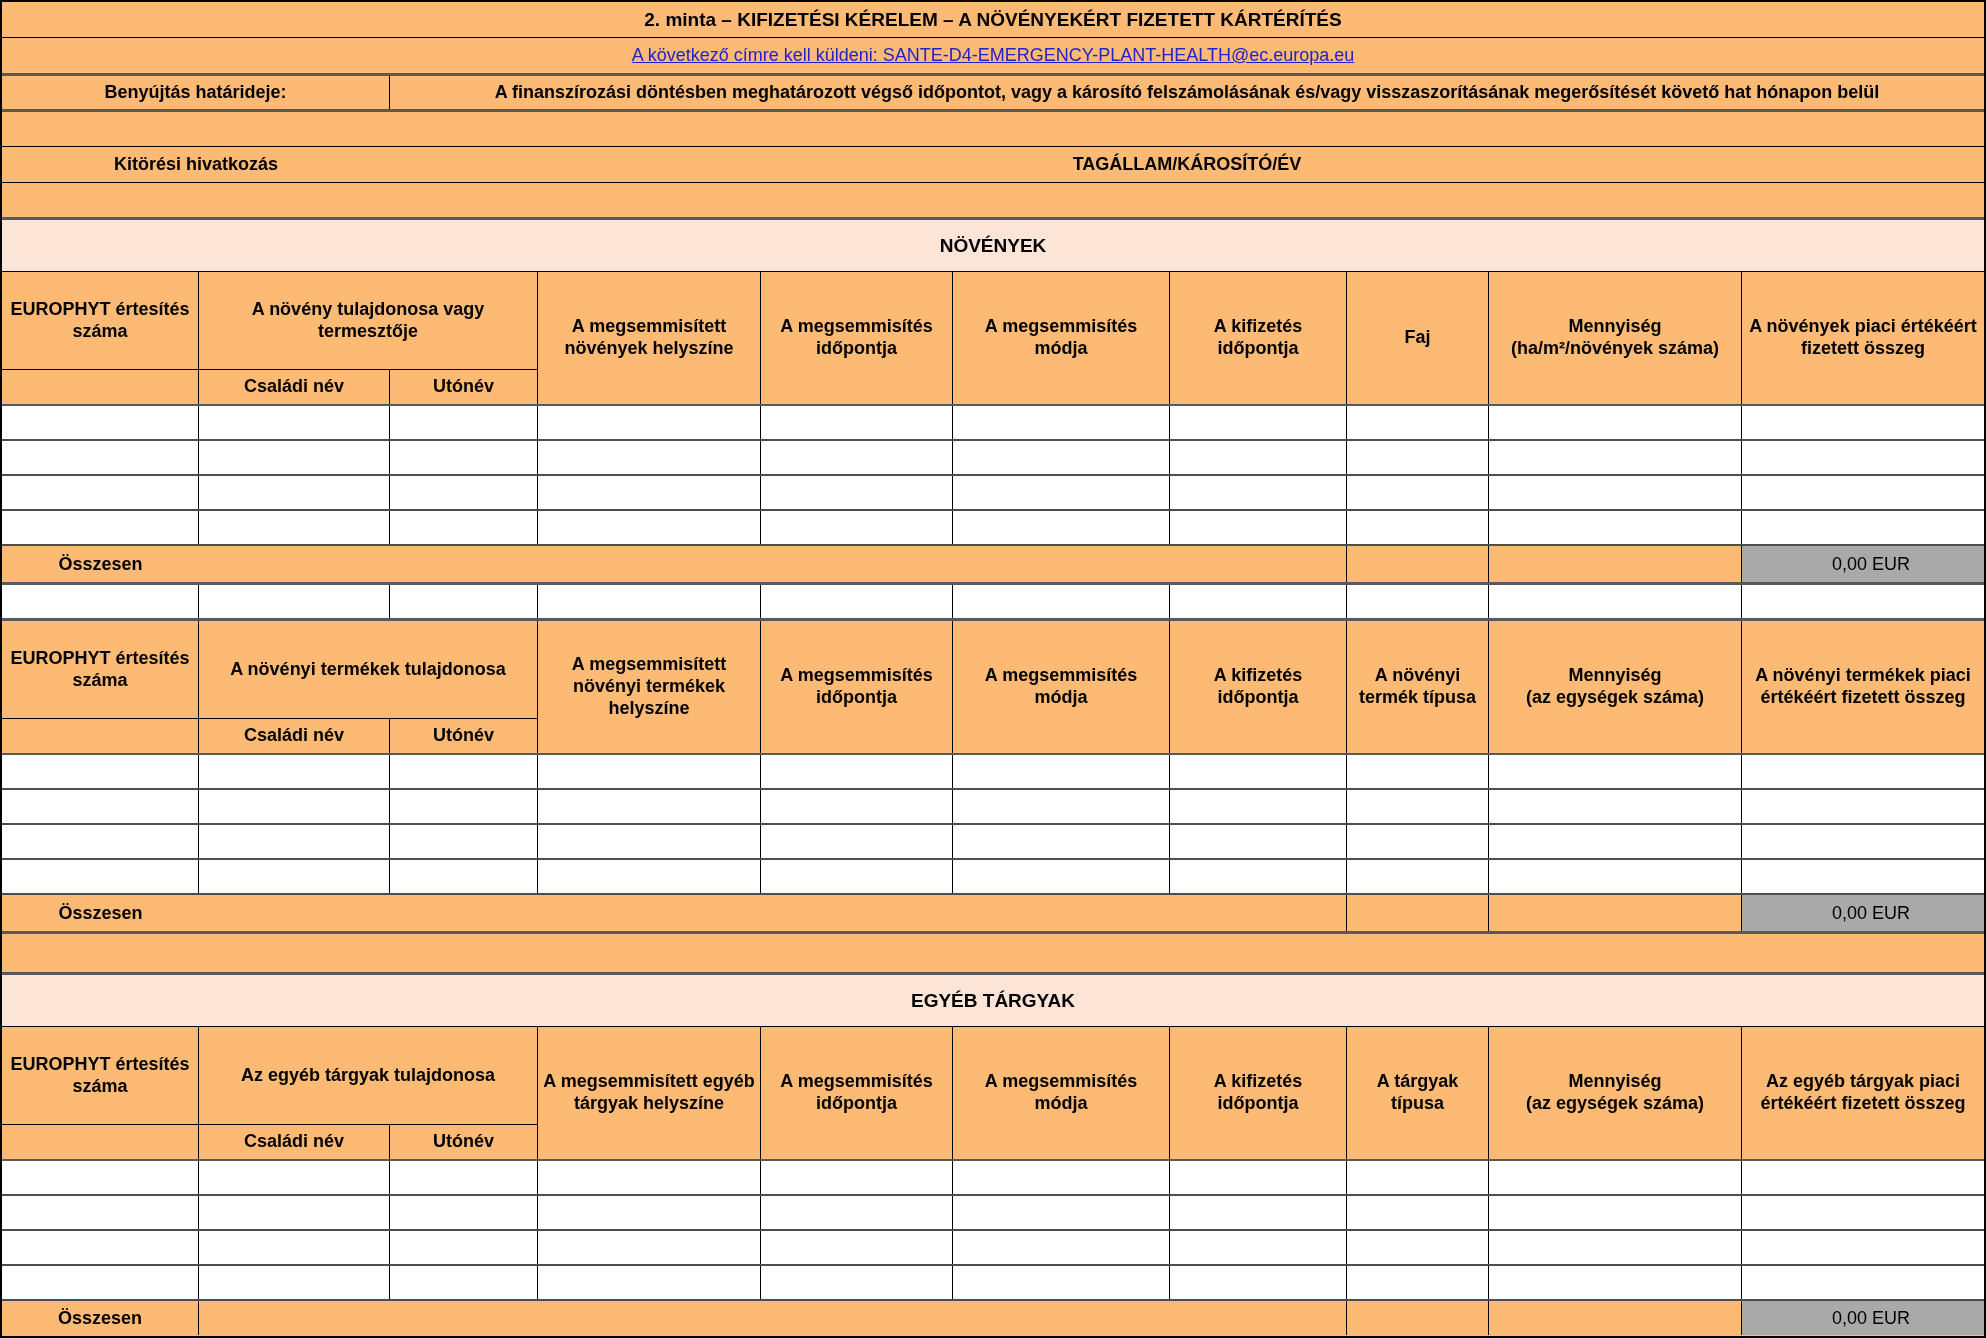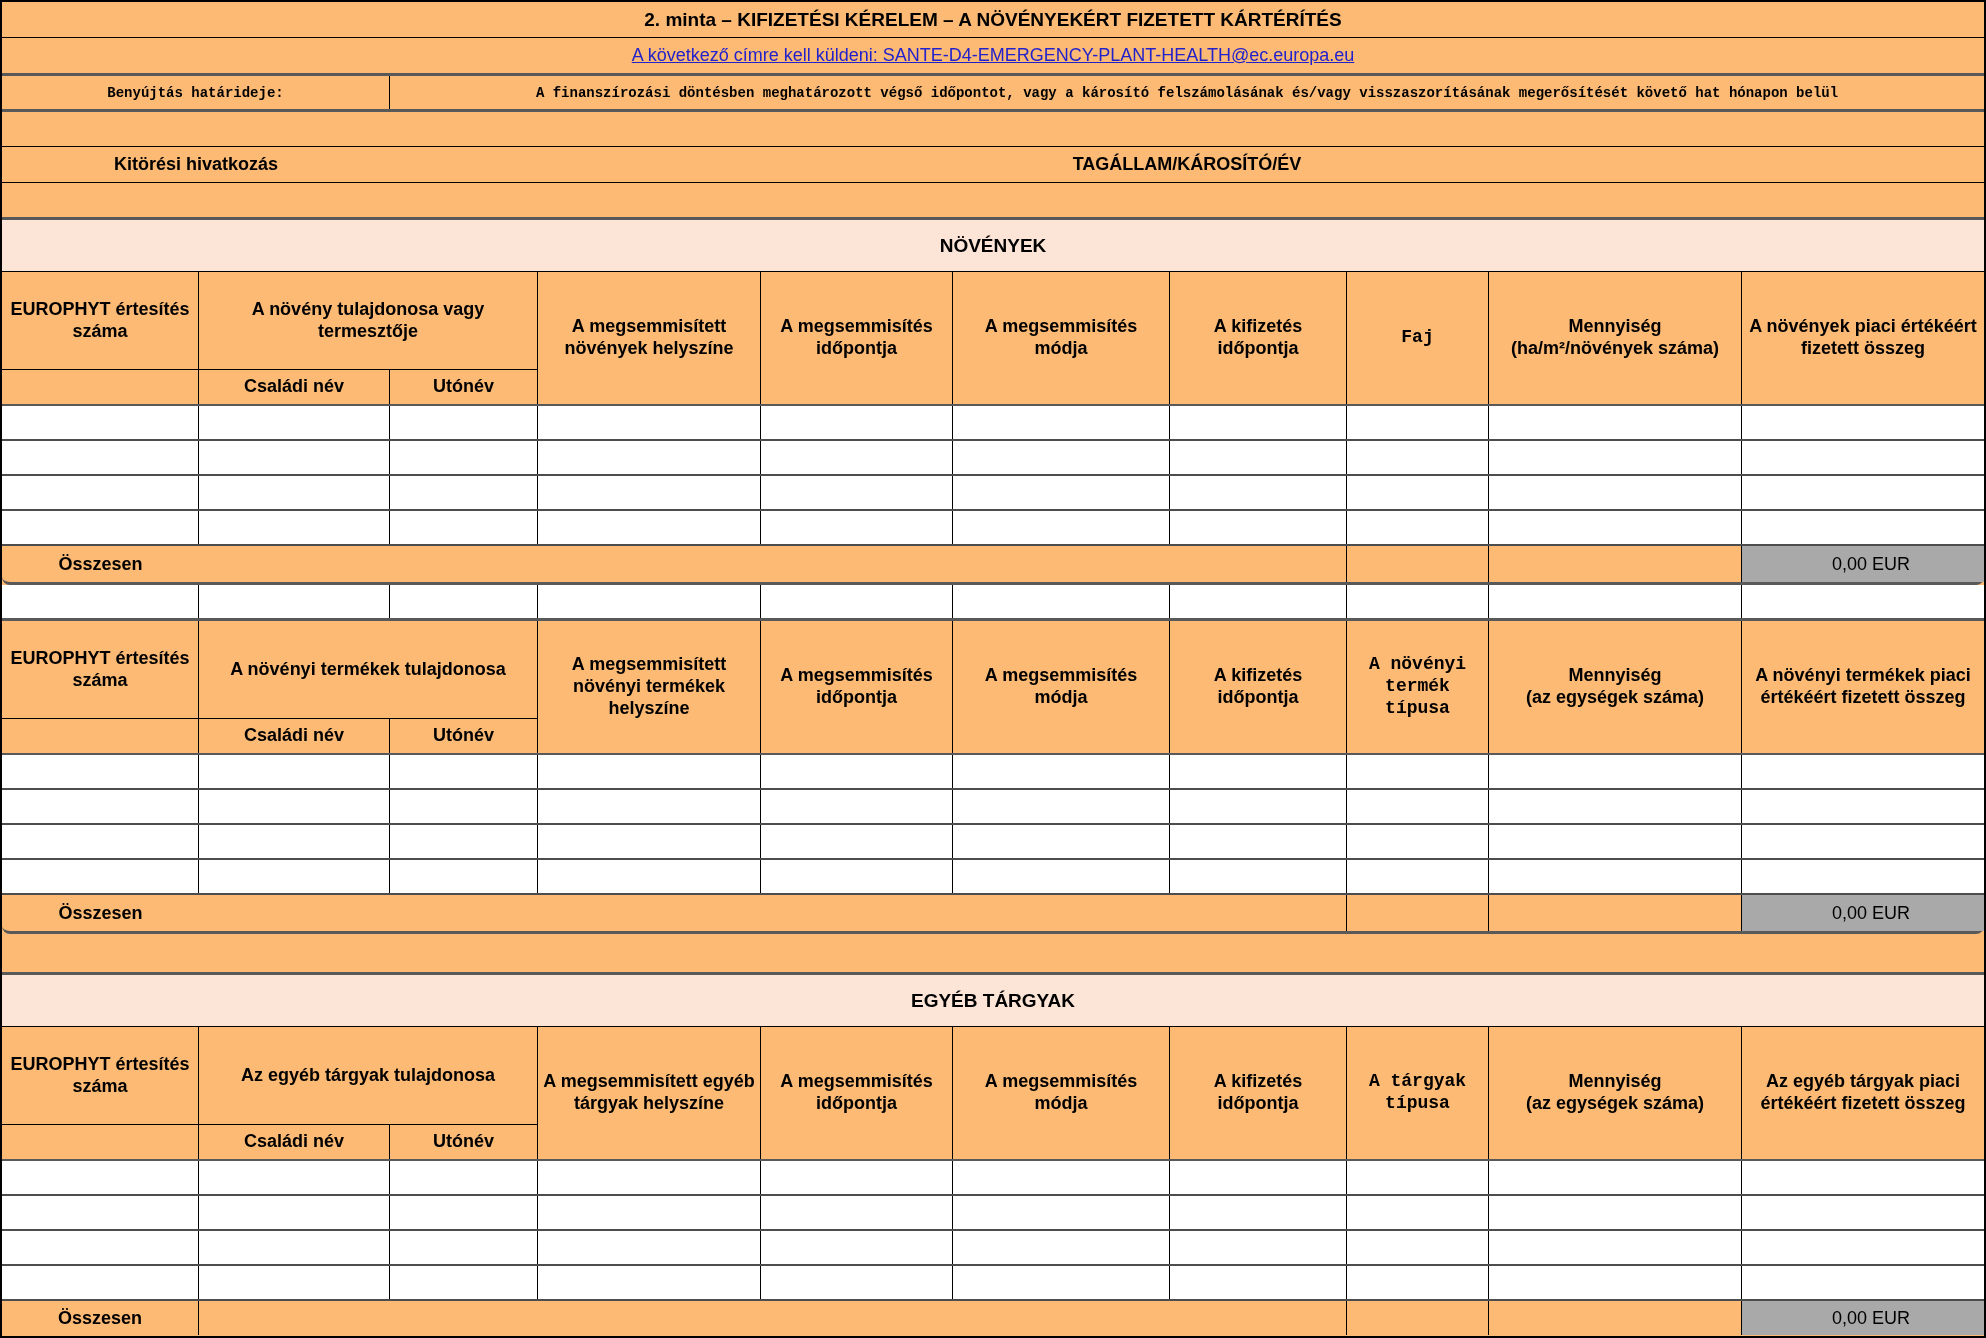--- a/index.html
+++ b/index.html
@@ -16,21 +16,21 @@
   body{background:#fff;font-family:"Liberation Sans","DejaVu Sans",sans-serif;color:#000;}
   #sheet{width:1986px;height:1338px;border:2px solid #000;overflow:hidden;background:#fdba74;}
   .row{display:flex;align-items:center;justify-content:center;}
   .cell{display:flex;align-items:center;justify-content:center;text-align:center;height:100%;}
 
   
   .r-title{height:36px;border-bottom:1px solid #000;font-size:19px;font-weight:bold;}
   .r-link{height:38px;border-bottom:3px solid var(--thick);font-size:18px;}
   .r-link a{color:var(--link);text-decoration:underline;}
   .r-deadline{height:36px;border-bottom:3px solid var(--thick);display:grid;grid-template-columns:var(--cols2);}
-  .r-deadline .cell{font-weight:bold;font-size:14px;font-family:Liberation Mono, monospace;}
+  .r-deadline .cell{font-weight:bold;font-size:18px;}
   .r-deadline .cell:first-child{border-right:1px solid #000;}
   .r-sp1{height:35px;border-bottom:1px solid #000;}
   .r-ref{height:36px;border-bottom:1px solid #000;display:grid;grid-template-columns:var(--cols2);}
   .r-ref .cell{font-weight:bold;font-size:18px;text-align:center;}
   .r-sp2{height:37px;border-bottom:3px solid var(--thick);}
 
   
   .r-peach{height:52px;border-bottom:1px solid #000;background:var(--peach);font-weight:bold;font-size:19px;}
 
   
@@ -40,32 +40,32 @@
   .hc.lastcol{border-right:none;}
   .hc.c1top{grid-column:1;grid-row:1;border-bottom:1px solid #000;}
   .hc.c1bot{grid-column:1;grid-row:2;}
   .hc.owner{grid-column:2 / span 2;grid-row:1;border-bottom:1px solid #000;}
   .hc.family{grid-column:2;grid-row:2;}
   .hc.given{grid-column:3;grid-row:2;}
   .hc.tall4{grid-column:4;grid-row:1 / span 2;}
   .hc.tall5{grid-column:5;grid-row:1 / span 2;}
   .hc.tall6{grid-column:6;grid-row:1 / span 2;}
   .hc.tall7{grid-column:7;grid-row:1 / span 2;}
-  .hc.tall8{grid-column:8;grid-row:1 / span 2;font-family:Liberation Mono, monospace;}
+  .hc.tall8{grid-column:8;grid-row:1 / span 2;}
   .hc.tall9{grid-column:9;grid-row:1 / span 2;}
   .hc.tall10{grid-column:10;grid-row:1 / span 2;}
 
   
   .drow{display:grid;grid-template-columns:var(--cols10);height:35px;border-bottom:2px solid var(--mid);background:#fff;}
   .drow>div{border-right:1px solid #000;}
   .drow>div:last-child{border-right:none;}
   .drow.sep{height:36px;border-bottom:3px solid var(--thick);}
 
   
-  .trow{display:grid;grid-template-columns:var(--colsTotal);height:39px;border-bottom:3px solid var(--thick);border-radius:8px;}
+  .trow{display:grid;grid-template-columns:var(--colsTotal);height:39px;border-bottom:3px solid var(--thick);}
   .trow .tc{display:flex;align-items:center;justify-content:center;height:100%;}
   .trow .t1{font-weight:bold;font-size:18px;}
   .trow .t1.bordered{border-right:1px solid #000;}
   .trow .t2,.trow .t8,.trow .t9{border-right:1px solid #000;}
   .trow .t10{background:var(--gray);font-size:18px;padding-left:16px;}
   .trow.last{height:34px;border-bottom:none;}
 
   .r-gap{height:41px;border-bottom:3px solid var(--thick);}
 </style>
 </head>

